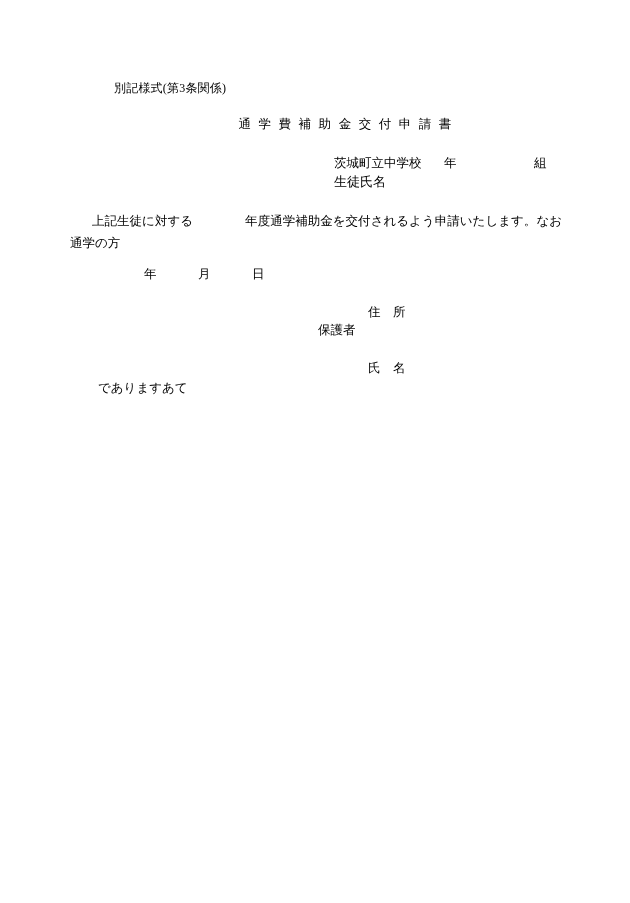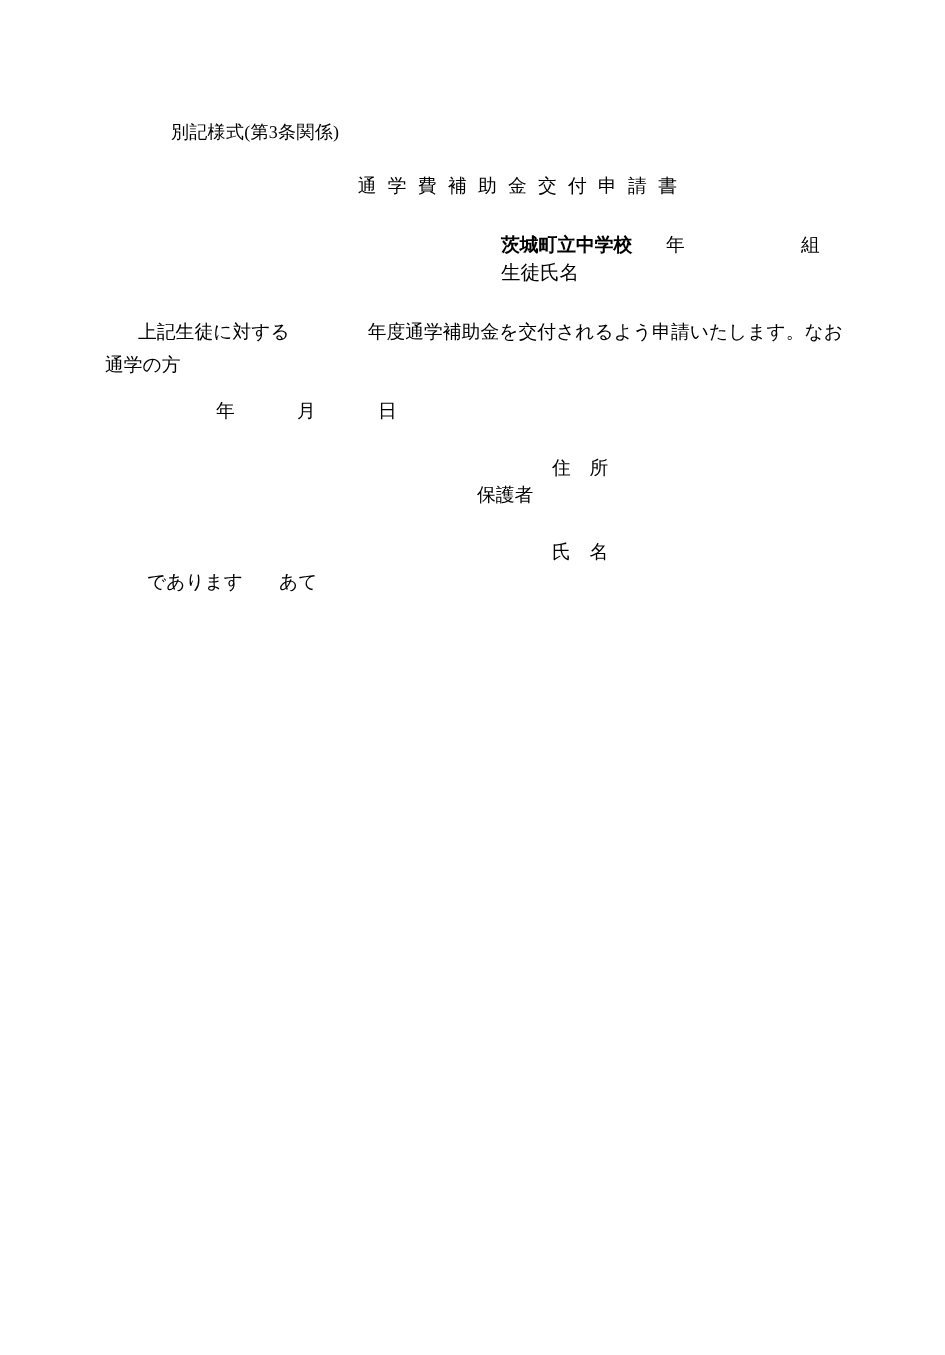--- a/index.html
+++ b/index.html
@@ -51,21 +51,21 @@
     left: 334px;
     top: 153px;
     font-size: 12.5px;
     line-height: 20px;
     white-space: nowrap;
   }
   .school-row {
     display: flex;
     align-items: baseline;
   }
-  .school-name { width: 110px; font-weight: bold; }
+  .school-name { width: 110px; }
   .year-label { width: 90px; }
   .class-label { }
 
   .student-name {
     position: absolute;
     left: 334px;
     top: 173px;
     font-size: 13px;
     white-space: nowrap;
   }
@@ -121,21 +121,21 @@
   }
 
   
   .addressee {
     position: absolute;
     left: 98px;
     top: 380px;
     font-size: 12.5px;
     white-space: nowrap;
   }
-  .addressee .ate { margin-left: 24px; }
+  .addressee .ate { }
 </style>
 </head>
 <body>
 
 <div class="page">
 
   <div class="form-code">別記様式(第3条関係)</div>
 
   <div class="doc-title">通 学 費 補 助 金 交 付 申 請 書</div>
 

